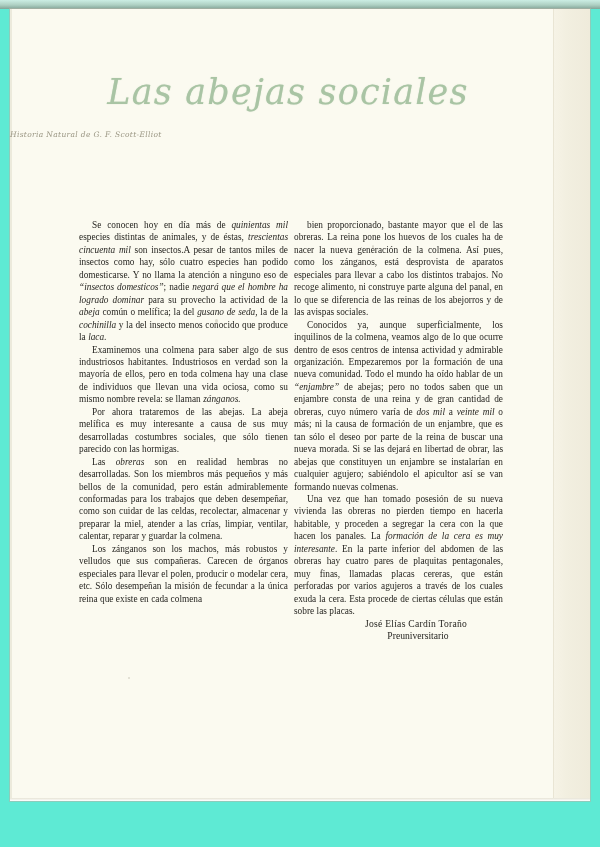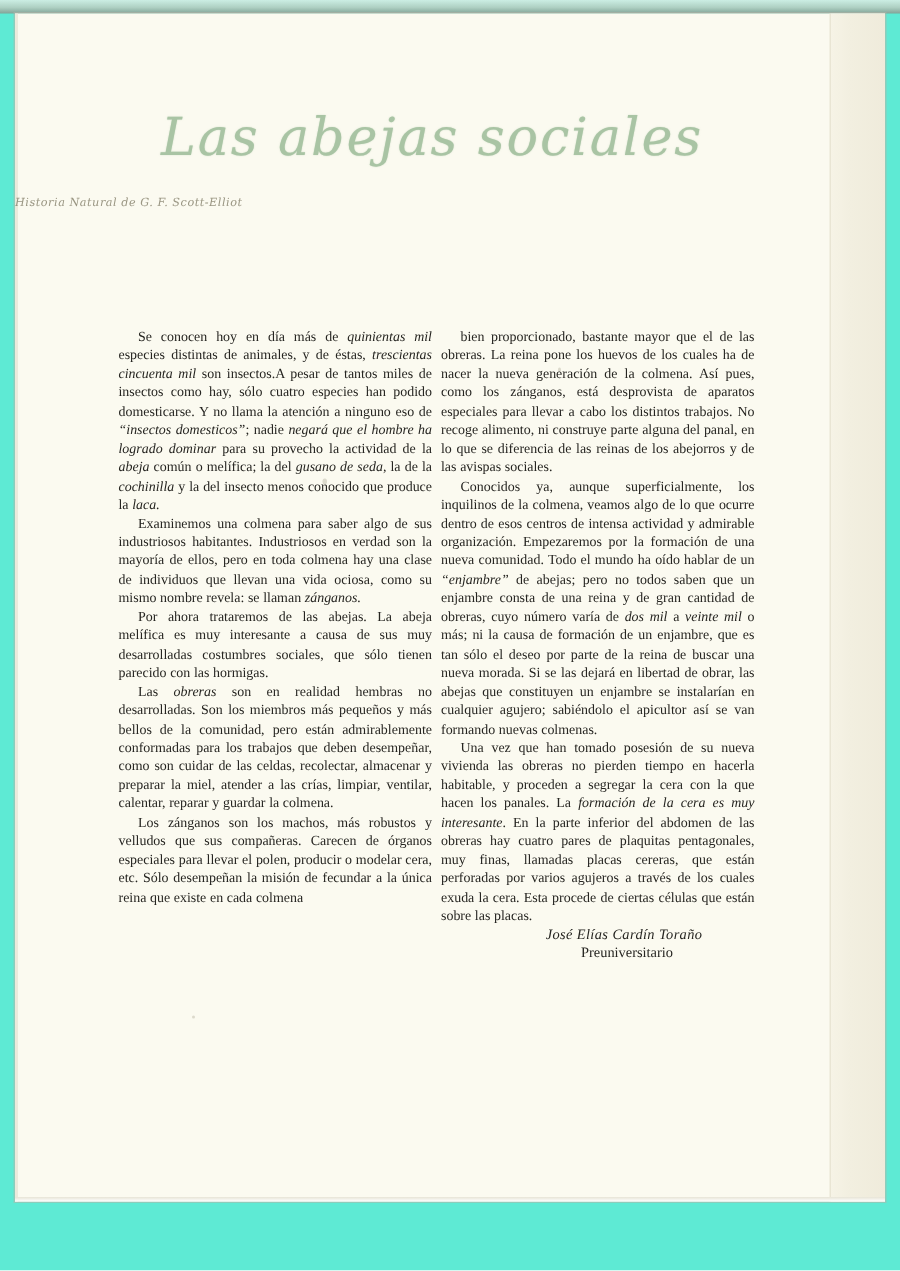--- a/index.html
+++ b/index.html
@@ -120,21 +120,20 @@
     text-indent: 13px;
     word-spacing: .1px;
   }
   .column i { font-style: italic; }
 
   
   .sig {
     margin-top: 1px;
     text-indent: 0;
     text-align: center;
-    font-style: italic;
     font-size: 9.6px;
     letter-spacing: .25px;
     padding-left: 22px;
   }
   .sig-role {
     text-indent: 0;
     text-align: center;
     font-size: 9.6px;
     padding-left: 26px;
   }

